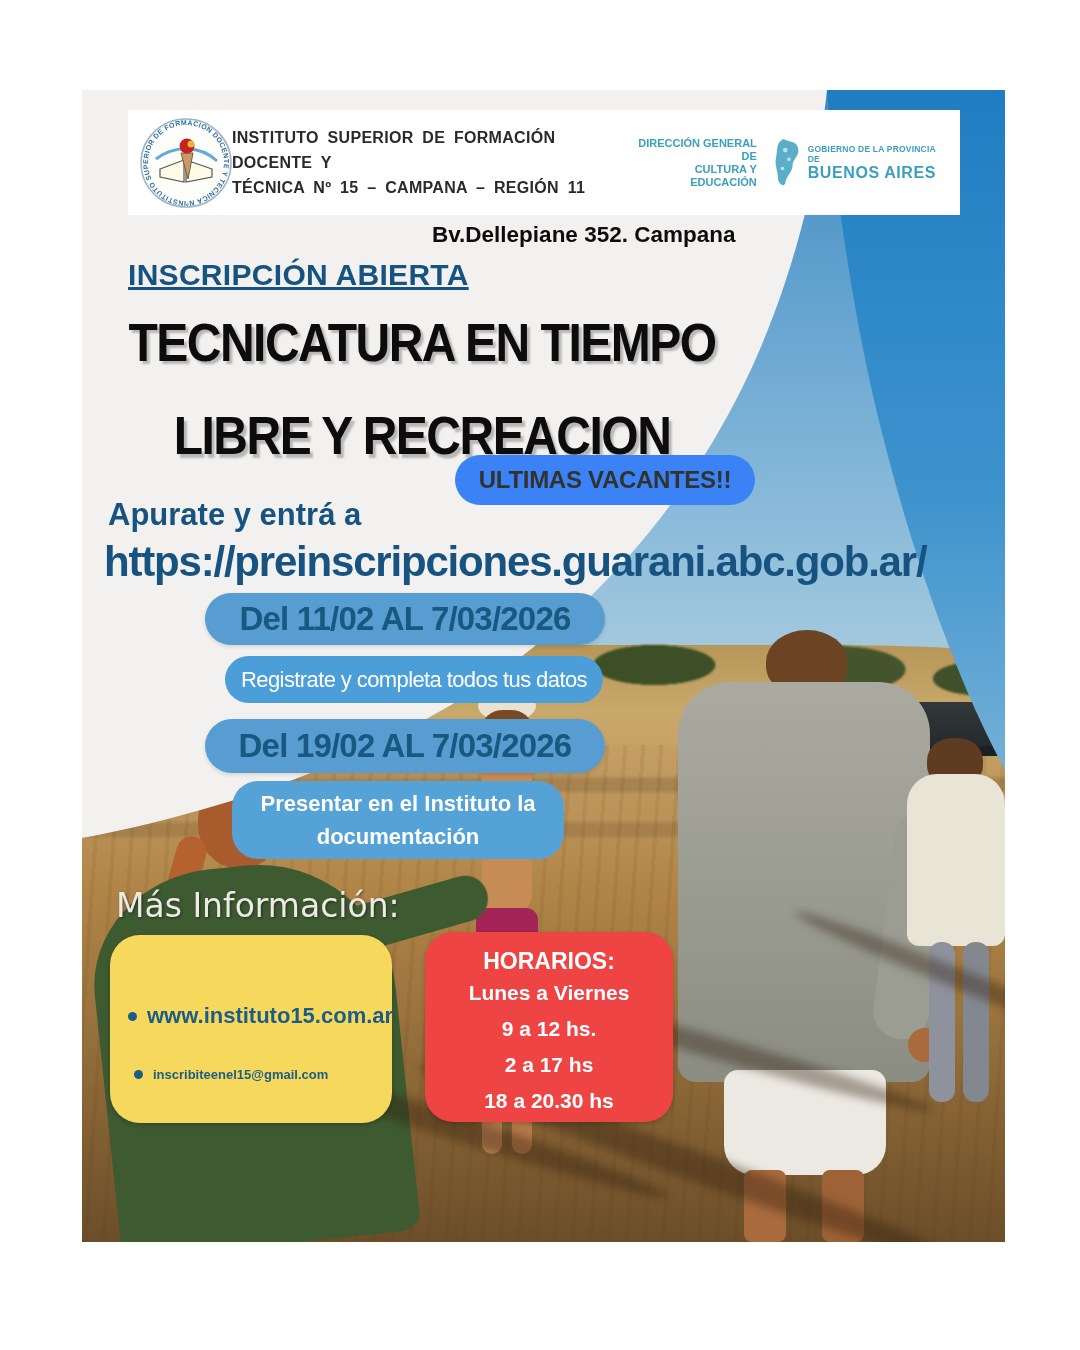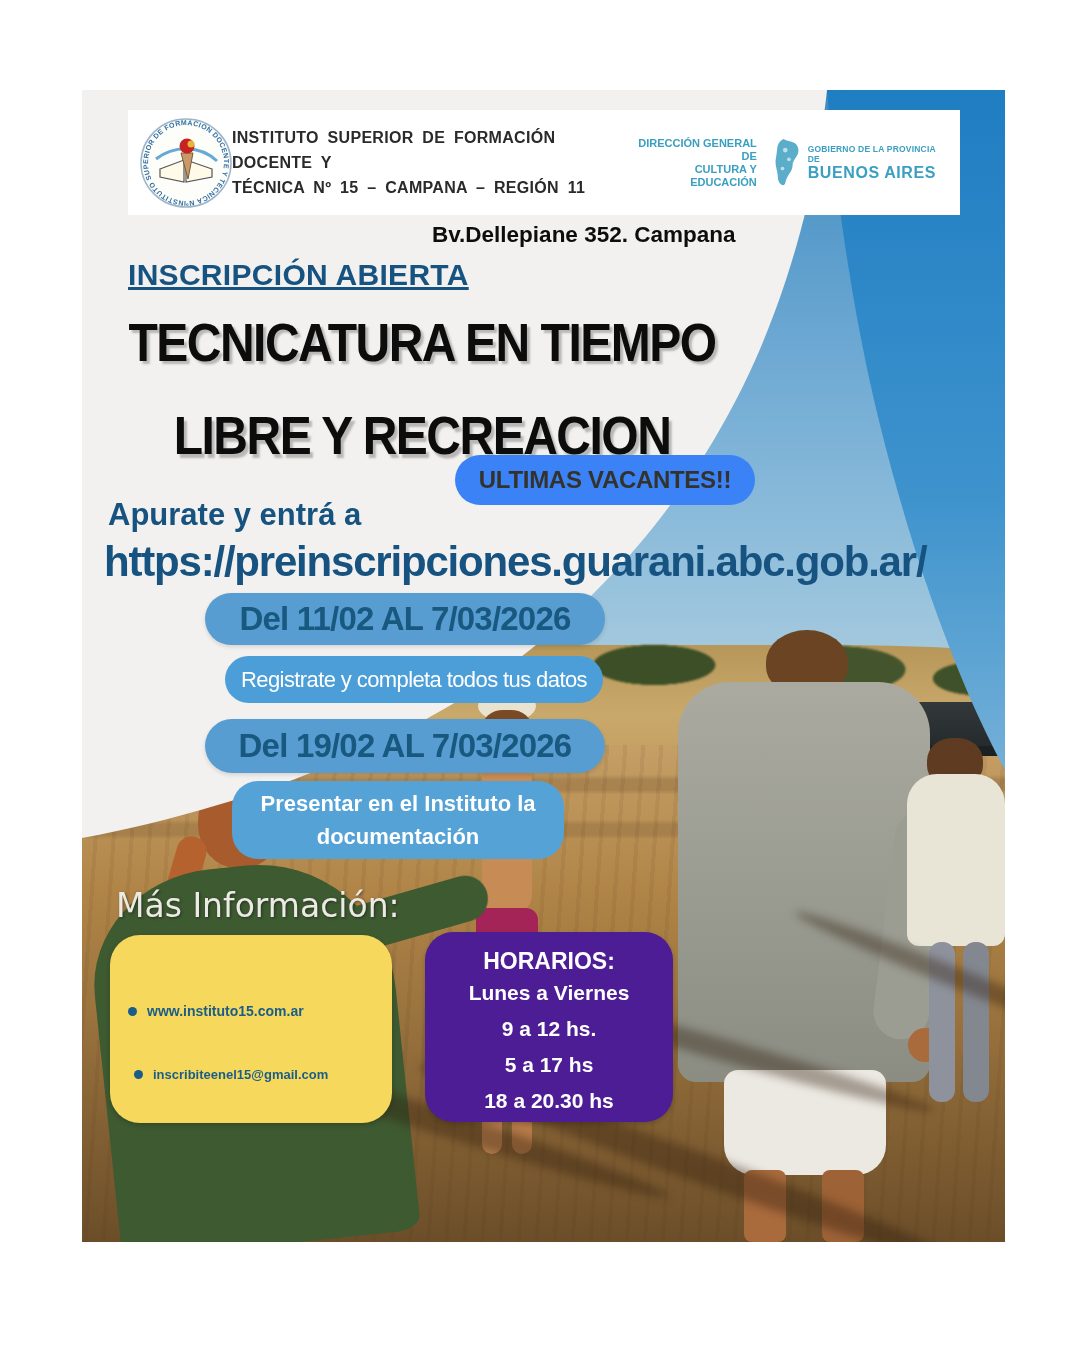--- a/index.html
+++ b/index.html
@@ -100,24 +100,24 @@
              display:flex;align-items:center;justify-content:center;color:#ffffff;font-weight:500;
              font-size:22px;letter-spacing:-.6px;}
   .infobox{left:150px;top:691px;width:332px;height:78px;background:#55a2d6;border-radius:26px;
            display:flex;flex-direction:column;align-items:center;justify-content:center;
            color:#ffffff;font-weight:700;font-size:22px;line-height:33px;}
   .masinfo{left:34px;top:796px;font-family:"DejaVu Sans",sans-serif;font-weight:400;font-size:33px;
            color:#eceae4;text-shadow:1px 1px 3px rgba(0,0,0,.45);}
   .ybox{left:28px;top:845px;width:282px;height:188px;background:#f6d95c;border-radius:30px;
         box-shadow:0 2px 5px rgba(0,0,0,.2);}
   .yitem{position:absolute;display:flex;align-items:center;color:#1a5d89;font-weight:700;}
-  .yi1{left:18px;top:68px;font-size:14px;}
+  .yi1{left:18px;top:68px;font-size:22px;}
   .yi2{left:24px;top:132px;font-size:13px;}
   .dot{width:9px;height:9px;border-radius:50%;background:#1a5d89;margin-right:10px;flex:0 0 auto;}
-  .bbox{left:343px;top:842px;width:248px;height:190px;background:#4c1d95;border-radius:28px;
+  .bbox{left:343px;top:842px;width:248px;height:190px;background:#ef4444;border-radius:28px;
         text-align:center;color:#ffffff;box-shadow:0 2px 5px rgba(0,0,0,.2);}
   .btitle{margin-top:16px;font-weight:700;font-size:23px;}
   .bline{font-weight:700;font-size:21px;line-height:36px;}
 </style>
 </head>
 <body>
 
 <div class="canvas">
   <div class="card">
 
@@ -241,18 +241,18 @@
         <div class="yitem yi2">
           <span class="dot"></span>
           <span>inscribiteenel15@gmail.com</span>
         </div>
       </div>
 
       <div class="abs bbox">
         <div class="btitle">HORARIOS:</div>
         <div class="bline">Lunes a Viernes</div>
         <div class="bline">9 a 12 hs.</div>
-        <div class="bline">5 a 17 hs</div>
+        <div class="bline">2 a 17 hs</div>
         <div class="bline">18  a 20.30 hs</div>
       </div>
     </div>
   </div>
 </div>
 
 </body></html>

